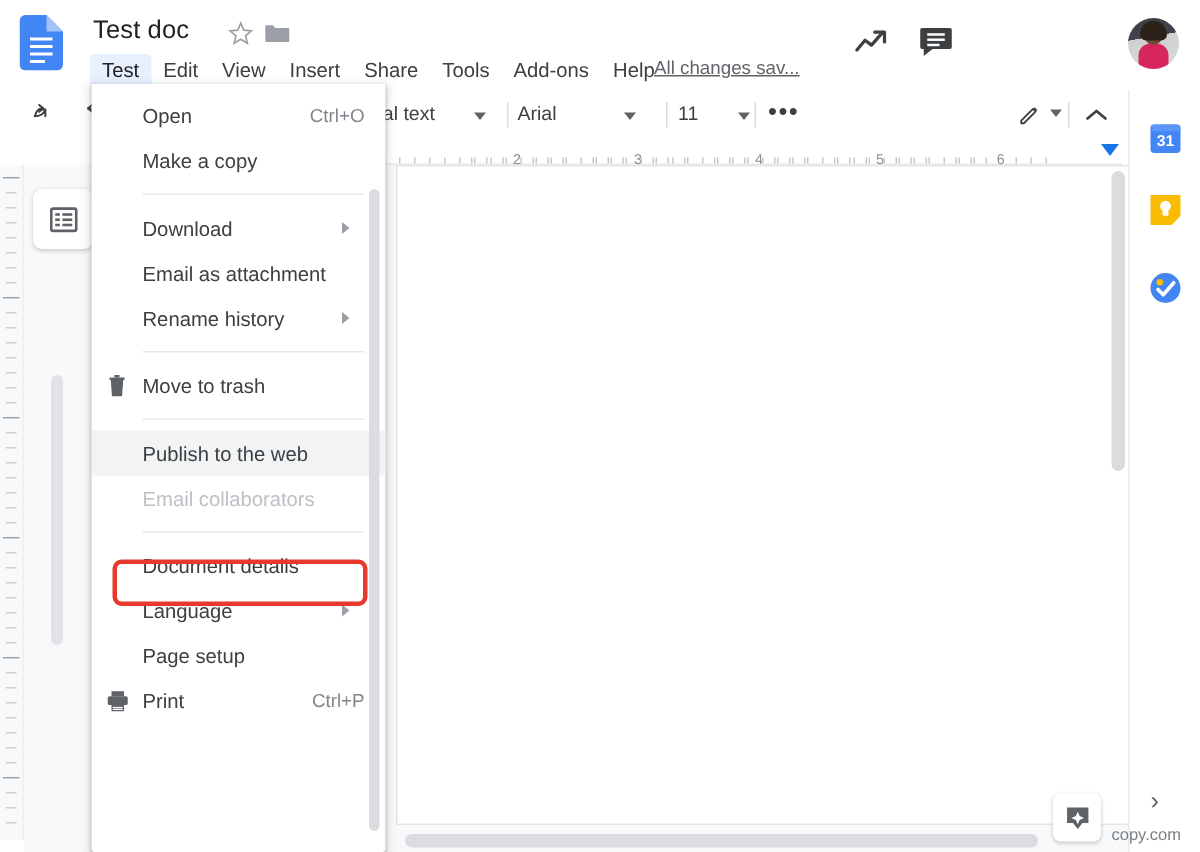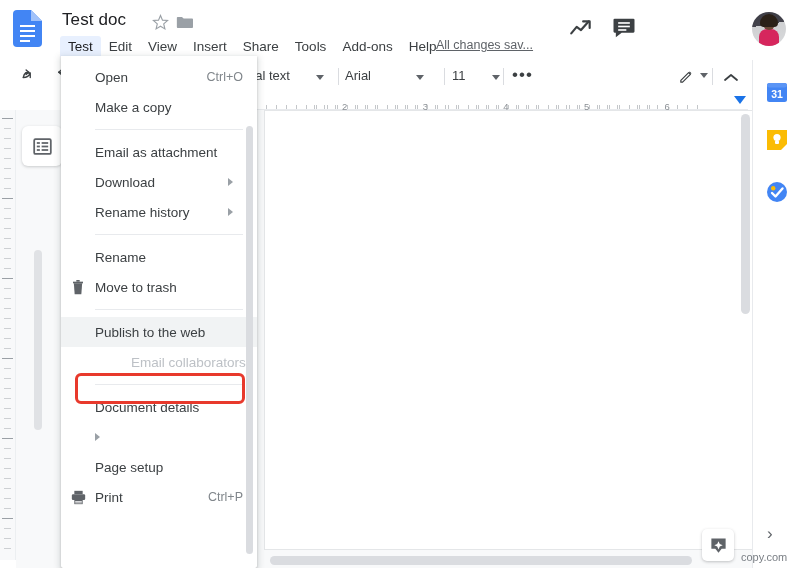--- a/index.html
+++ b/index.html
@@ -175,21 +175,21 @@
     width: 34px; flex: 0 0 34px; display: flex; align-items: center;
     justify-content: center;
   }
   .dd-item .dd-label { flex: 1; white-space: nowrap; }
   .dd-item .dd-accel { font-size: 12.5px; color: #80868b; padding-right: 4px; }
   .dd-item .dd-arrow {
     width: 0; height: 0; border-top: 4px solid transparent;
     border-bottom: 4px solid transparent; border-left: 5px solid #9aa0a6;
     margin-right: 14px;
   }
-  .dd-item.disabled .dd-label { color: #bdc1c6; margin-left: 36px; }
+  .dd-item.disabled .dd-label { color: #bdc1c6; }
   .dd-sep { height: 1px; background: #e8eaed; margin: 7px 14px 7px 34px; }
   .dd-item.hl { background: #f1f3f4; }
   .dd-scroll {
     position: absolute; right: 4px; top: 70px; width: 7px; height: 428px;
     background: #dadce0; border-radius: 4px;
   }
 
   
   .annot-box {
     position: absolute; left: 75px; top: 373px; width: 170px; height: 31px;
@@ -501,37 +501,33 @@
           <div class="dd-label">Open</div>
           <div class="dd-accel">Ctrl+O</div>
         </div>
         <div class="dd-item">
           <div class="dd-ico"></div>
           <div class="dd-label">Make a copy</div>
         </div>
         <div class="dd-sep"></div>
         <div class="dd-item">
           <div class="dd-ico"></div>
-          <div class="dd-label">Email as attachment</div>
-        </div>
-        <div class="dd-item">
-          <div class="dd-ico"></div>
           <div class="dd-label">Download</div>
           <div class="dd-arrow"></div>
         </div>
         <div class="dd-item">
           <div class="dd-ico"></div>
+          <div class="dd-label">Email as attachment</div>
+        </div>
+        <div class="dd-item">
+          <div class="dd-ico"></div>
           <div class="dd-label">Rename history</div>
           <div class="dd-arrow"></div>
         </div>
         <div class="dd-sep"></div>
-        <div class="dd-item">
-          <div class="dd-ico"></div>
-          <div class="dd-label">Rename</div>
-        </div>
         <div class="dd-item">
           <div class="dd-ico">
             <svg width="14" height="15" viewBox="0 0 16 18">
               <path d="M3,4 h10 l-1,13 h-8 z" fill="#5f6368"></path>
               <rect x="2" y="2" width="12" height="2" fill="#5f6368"></rect>
               <rect x="6" y="0" width="4" height="2" fill="#5f6368"></rect>
             </svg>
           </div>
           <div class="dd-label">Move to trash</div>
         </div>
@@ -544,20 +540,21 @@
           <div class="dd-ico"></div>
           <div class="dd-label">Email collaborators</div>
         </div>
         <div class="dd-sep"></div>
         <div class="dd-item">
           <div class="dd-ico"></div>
           <div class="dd-label">Document details</div>
         </div>
         <div class="dd-item">
           <div class="dd-ico"></div>
+          <div class="dd-label">Language</div>
           <div class="dd-arrow"></div>
         </div>
         <div class="dd-item">
           <div class="dd-ico"></div>
           <div class="dd-label">Page setup</div>
         </div>
         <div class="dd-item">
           <div class="dd-ico">
             <svg width="15" height="15" viewBox="0 0 18 18">
               <rect x="4" y="1" width="10" height="4" fill="#5f6368"></rect>

